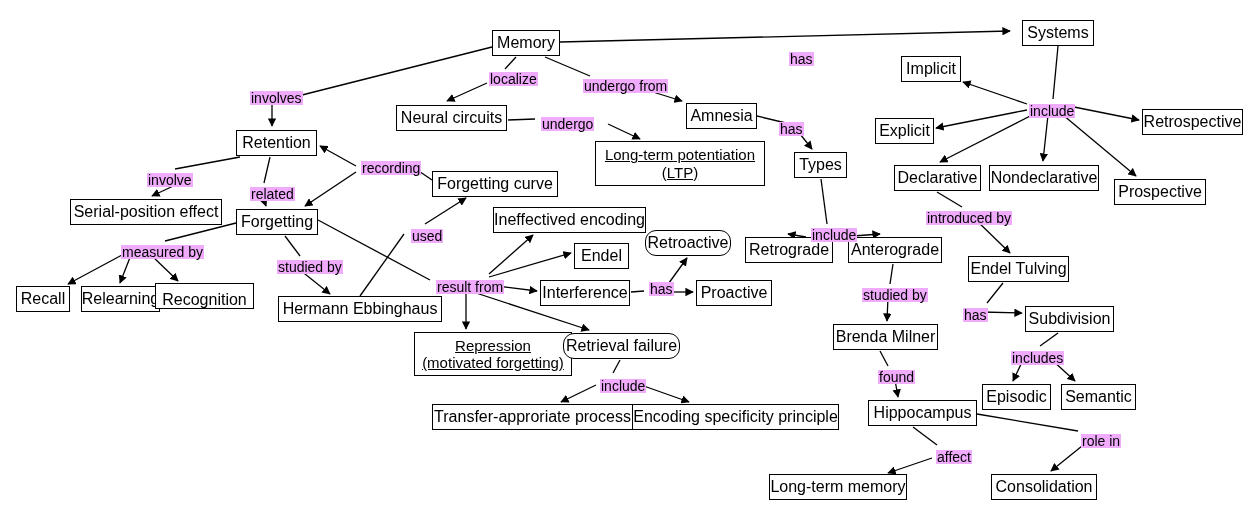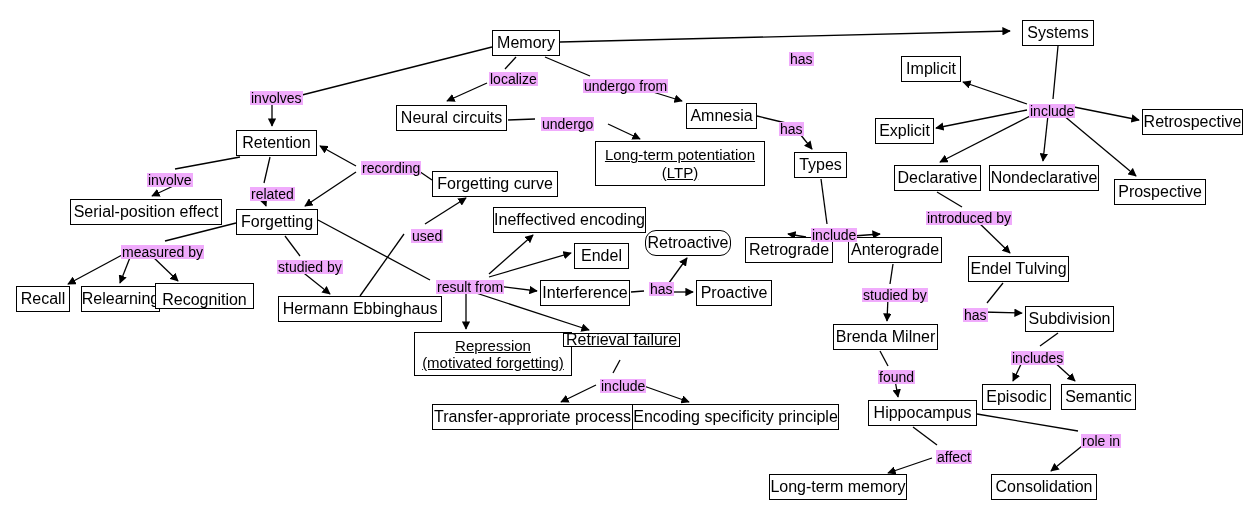--- a/index.html
+++ b/index.html
@@ -196,21 +196,21 @@
       </div>
       <div class="node" style="left: 540px; top: 280px; width: 90px; height: 26px;">
         <span>Interference</span>
       </div>
       <div class="node" style="left: 696px; top: 280px; width: 76px; height: 26px;">
         <span>Proactive</span>
       </div>
       <div class="node two-line" style="left: 393px; top: 332px; width: 158px; height: 44px; margin-left: 21px;">
         <span>Repression (motivated forgetting)</span>
       </div>
-      <div class="node" style="left: 563px; top: 333px; width: 117px; height: 14px;">
+      <div class="node" style="left: 563px; top: 333px; width: 117px; height: 26px; border-radius: 11px;">
         <span>Retrieval failure</span>
       </div>
       <div class="node" style="left: 432px; top: 404px; width: 201px; height: 26px;">
         <span>Transfer-approriate process</span>
       </div>
       <div class="node" style="left: 632px; top: 404px; width: 207px; height: 26px;">
         <span>Encoding specificity principle</span>
       </div>
       <div class="node" style="left: 968px; top: 256px; width: 101px; height: 26px;">
         <span>Endel Tulving</span>

